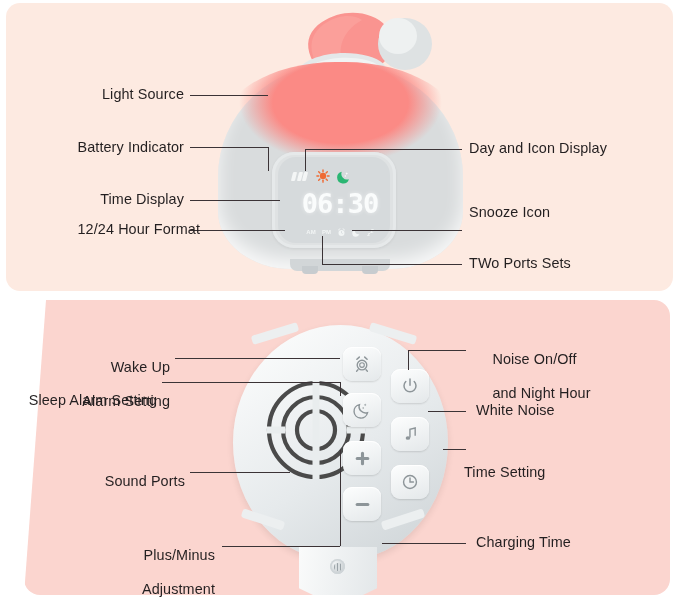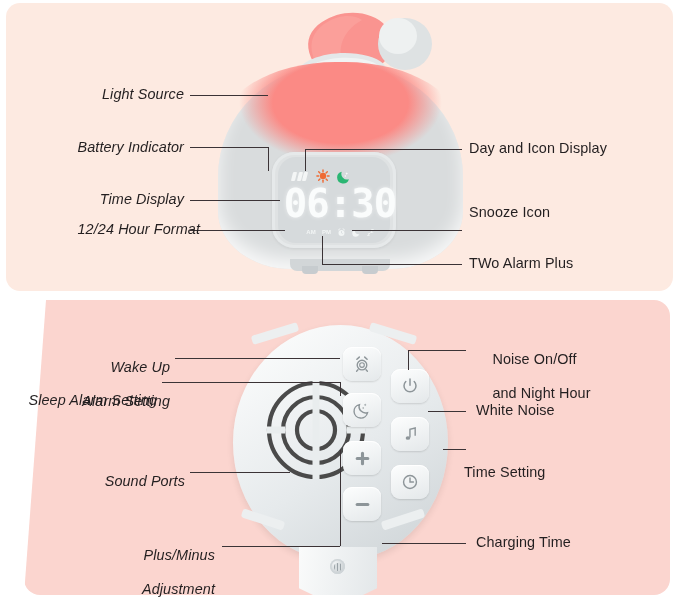--- a/index.html
+++ b/index.html
@@ -14,21 +14,21 @@
        border-radius:16px;
        clip-path:polygon(3px 0,100% 0,100% 100%,0 100%);}
   
   #panel-bottom-slant{position:absolute;left:24px;top:300px;width:60px;height:295px;
        background:#ffffff;
        clip-path:polygon(0 0, 22px 0, 0 295px, 0 0);}
 
   
   .label{position:absolute;color:#231f20;font-size:14.4px;line-height:17px;
          letter-spacing:.1px;white-space:pre;}
-  .label.r{text-align:right;font-style:italic;}
+  .label.r{text-align:right;}
   .label.l{text-align:left;}
 
   
   .ln{position:absolute;background:#3b3336;}
   .lnh{height:1px;}
   .lnv{width:1px;}
 
   
   #device-top{position:absolute;left:190px;top:4px;width:300px;height:285px;}
 
@@ -63,21 +63,21 @@
   .batt i{position:absolute;top:0;width:4px;height:9px;background:#f4f6f6;
      transform:skewX(-14deg);border-radius:1px;}
   .batt i:nth-child(1){left:0}.batt i:nth-child(2){left:5.5px}.batt i:nth-child(3){left:11px}
 
   .sun{width:14px;height:14px;position:relative;}
   .moonstar{width:15px;height:15px;position:relative;}
 
   #time{position:absolute;left:6px;top:24px;width:112px;height:44px;
      display:flex;align-items:center;justify-content:center;
      font-family:"DejaVu Sans Mono","Liberation Mono",monospace;
-     font-size:39px;font-weight:bold;color:#fafcfc;letter-spacing:-1px;
+     font-size:27px;font-weight:bold;color:#fafcfc;letter-spacing:-1px;
      text-shadow:0 0 4px rgba(255,255,255,.55);}
 
   .mini{font-size:6px;color:#f2f5f5;font-weight:bold;letter-spacing:.2px;}
 
   
   #device-bot{position:absolute;left:215px;top:315px;width:250px;height:275px;}
   #back-shell{position:absolute;left:18px;top:10px;width:215px;height:235px;
      background:linear-gradient(145deg,#fbfcfc 8%,#e6eaec 55%,#ccd2d5 100%);
      border-radius:50% 50% 48% 48%/50% 50% 50% 50%;
      box-shadow:0 3px 7px rgba(0,0,0,.09);}
@@ -193,21 +193,21 @@
   <div class="ln lnh" style="left:322px;top:264px;width:140px;"></div>
   <div class="ln lnv" style="left:322px;top:236px;height:28px;"></div>
 
   <div class="label r" style="left:0px;top:86px;width:184px;">Light Source</div>
   <div class="label r" style="left:0px;top:139px;width:184px;">Battery Indicator</div>
   <div class="label r" style="left:0px;top:191px;width:184px;">Time Display</div>
   <div class="label r" style="left:16px;top:221px;width:184px;">12/24 Hour Format</div>
 
   <div class="label l" style="left:469px;top:140px;width:210px;">Day and Icon Display</div>
   <div class="label l" style="left:469px;top:204px;width:210px;">Snooze Icon</div>
-  <div class="label l" style="left:469px;top:255px;width:210px;">TWo Alarm Plus</div>
+  <div class="label l" style="left:469px;top:255px;width:210px;">TWo Ports Sets</div>
 
   <div class="panel" id="panel-bottom"></div>
   <div id="panel-bottom-slant"></div>
 
   <div id="device-bot">
     <div id="back-shell"></div>
     <div class="shell-notch" id="notch-tl"></div>
     <div class="shell-notch" id="notch-tr"></div>
     <div class="shell-notch" id="notch-bl"></div>
     <div class="shell-notch" id="notch-br"></div>

